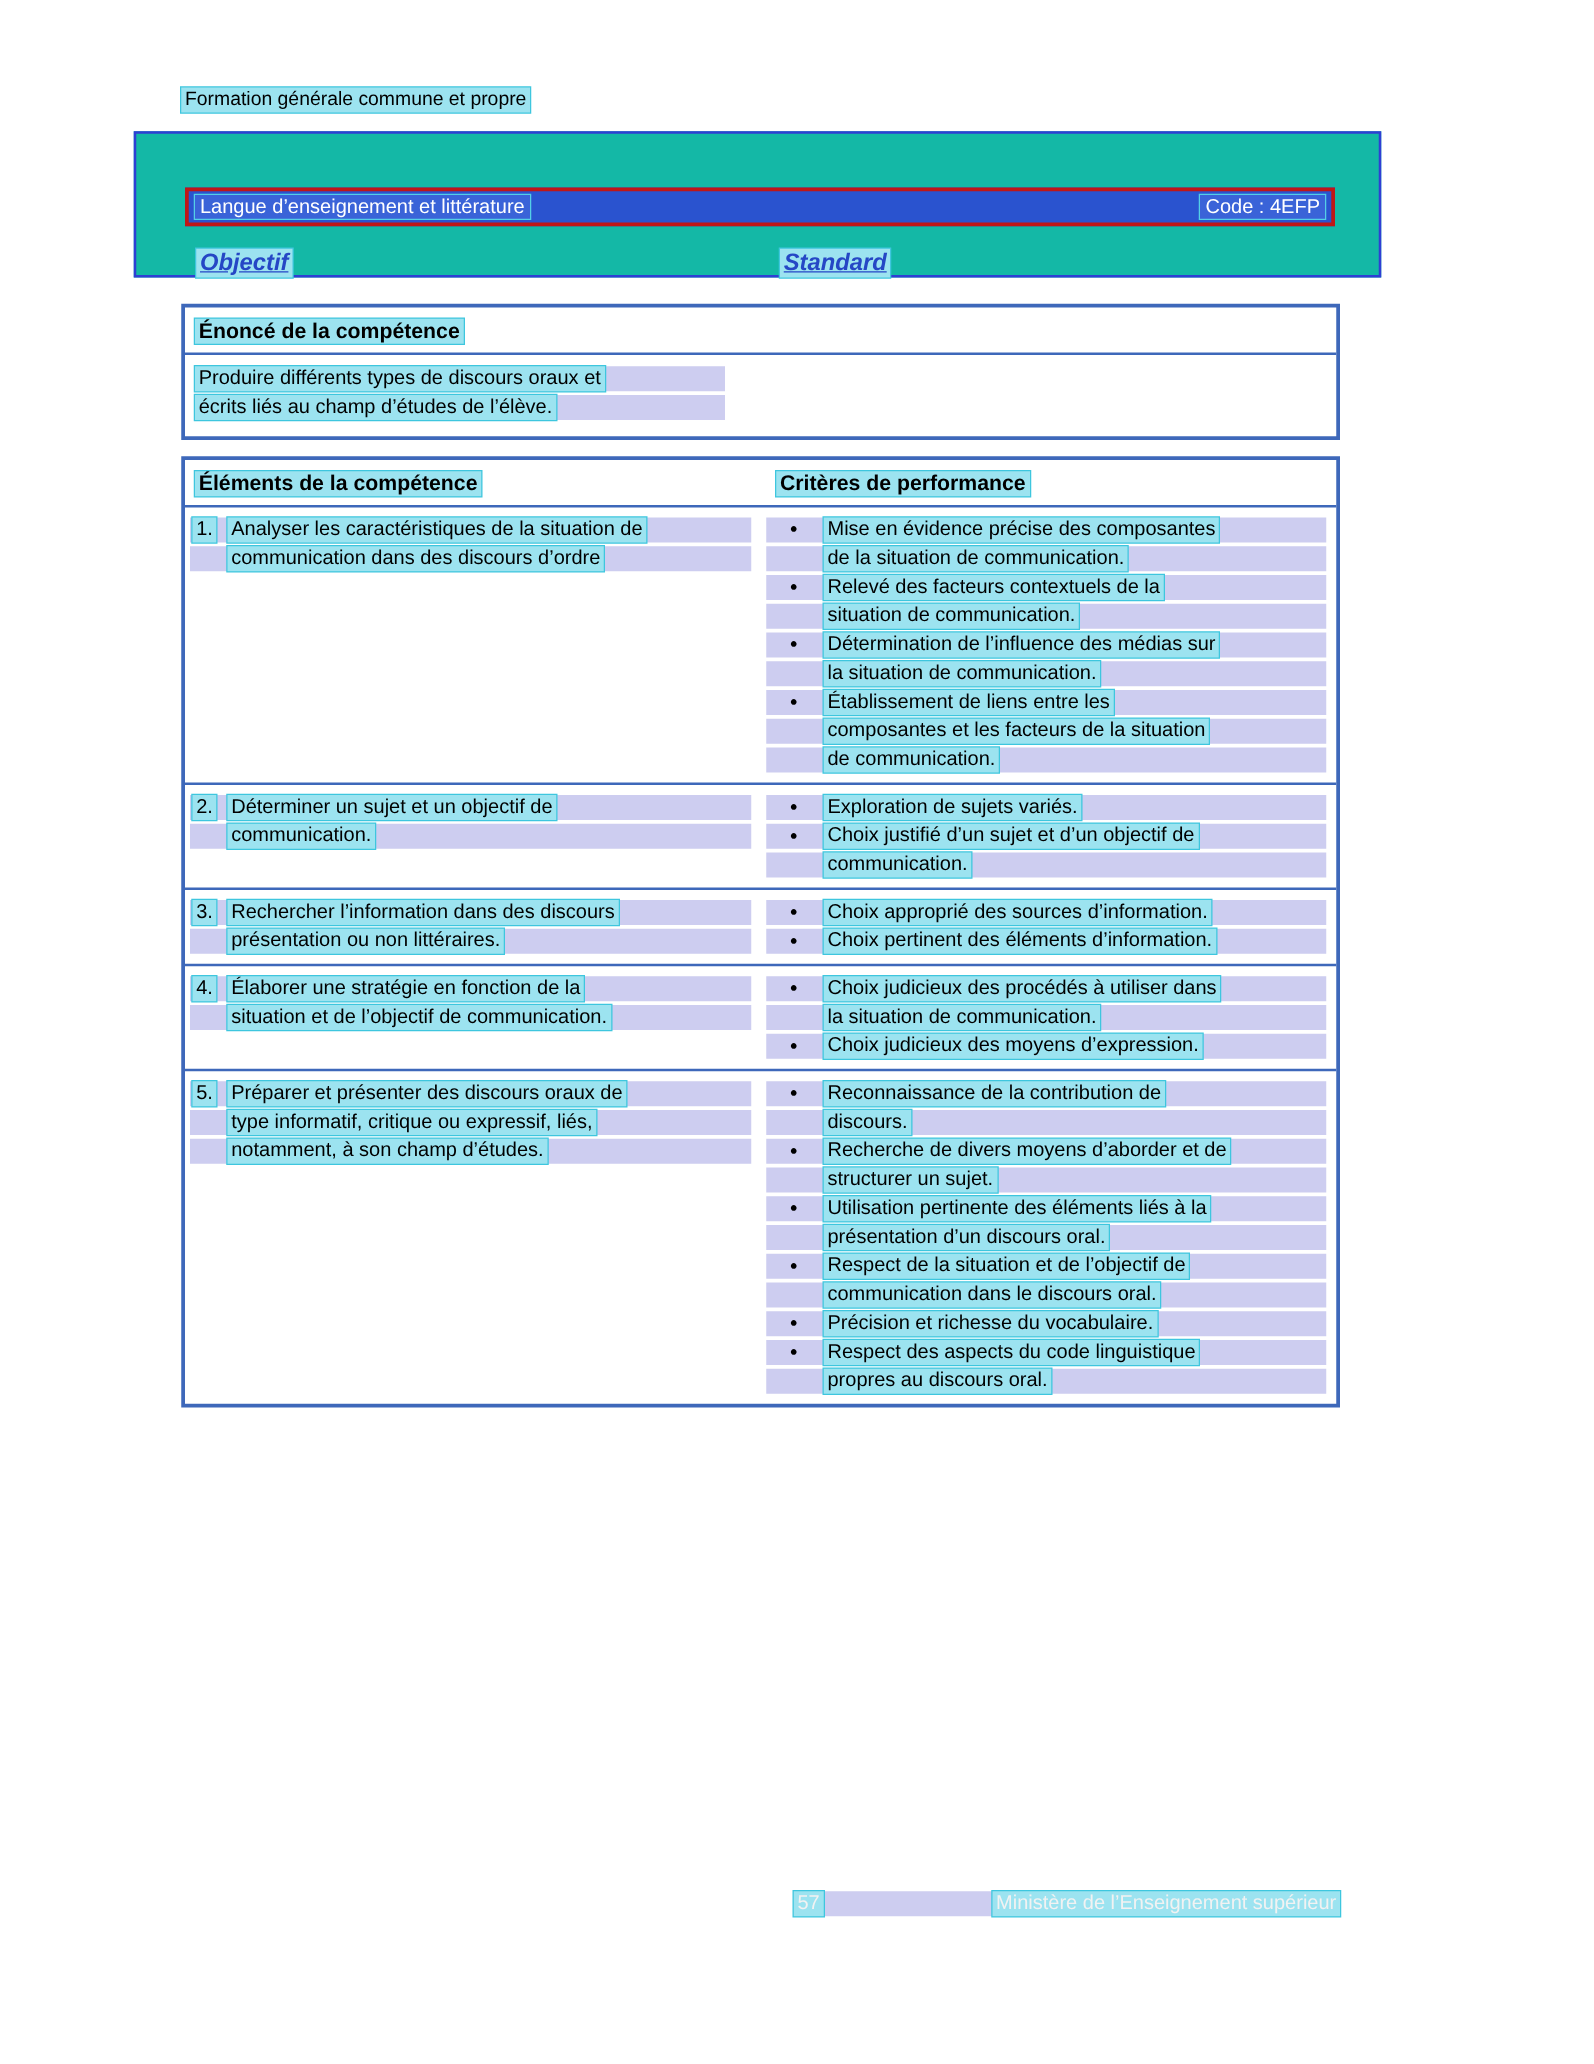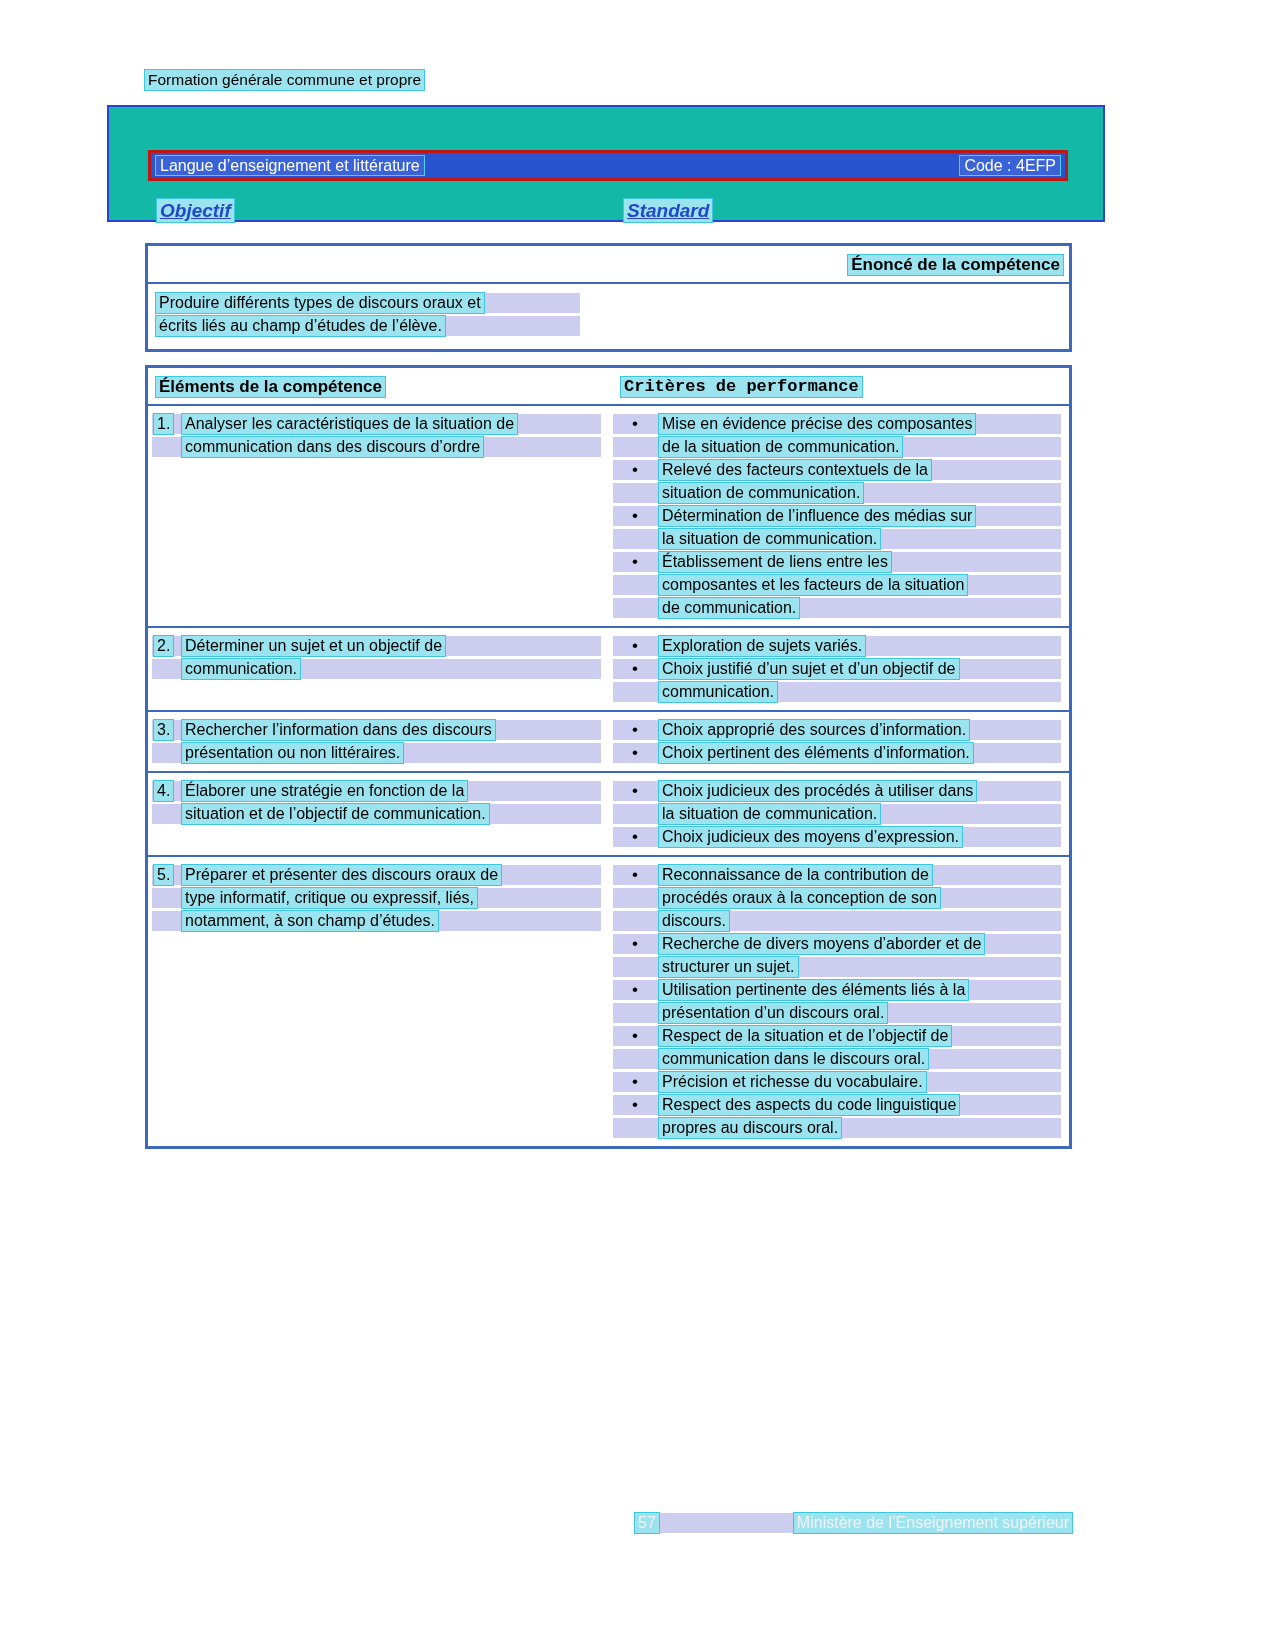--- a/index.html
+++ b/index.html
@@ -60,32 +60,32 @@
   .std-label { position: absolute; left: 515px; top: 92px; }
   .lbl {
     font-weight: bold; font-style: italic; text-decoration: underline;
     color: #2547c5; font-size: 19px; height: 23px; line-height: 23px;
   }
 
   .enonce-box {
     position: absolute; left: 145px; top: 243px; width: 927px;
     border: 3px solid #3e68ba; background: #fff;
   }
-  .box-head { padding: 9px 6px 7px 8px; border-bottom: 2px solid #3e68ba; text-align: right; }
+  .box-head { padding: 9px 20px 7px 8px; border-bottom: 2px solid #3e68ba; }
   .head-hl { font-weight: bold; font-size: 17px; }
   .enonce-body { padding: 9px 8px 10px 8px; }
   .enonce-body .line { width: 424px; }
 
   .table-box {
     position: absolute; left: 145px; top: 365px; width: 927px;
     border: 3px solid #3e68ba; background: #fff;
   }
   .thead { display: flex; padding: 9px 0 7px 0; border-bottom: 2px solid #3e68ba; }
   .th-el { width: 465px; padding-left: 8px; }
-  .th-crit { padding-left: 8px; font-family: Liberation Mono, monospace; }
+  .th-crit { padding-left: 8px; }
 
   .row { display: flex; padding: 8px 0 5px 0; }
   .row + .row { border-top: 2px solid #3e68ba; }
   .col-el { width: 465px; }
   .col-el .line { margin-left: 4px; margin-right: 12px; position: relative; padding-left: 30px; }
   .num { position: absolute; left: 2px; top: 0; }
   .col-crit { flex: 1; }
   .col-crit .line { margin-right: 8px; position: relative; padding-left: 46px; }
   .dot {
     position: absolute; left: 13px; top: 0;
@@ -297,23 +297,20 @@
           <span class="hl">notamment, à son champ d’études.</span>
         </div>
       </div>
       <div class="col-crit">
         <div class="crit-item">
           <div class="line">
             <span class="dot">•</span>
             <span class="hl">Reconnaissance de la contribution de</span>
           </div>
           <div class="line">
-            <span class="hl">procédés oraux à la conception de son</span>
-          </div>
-          <div class="line">
             <span class="hl">discours.</span>
           </div>
         </div>
         <div class="crit-item">
           <div class="line">
             <span class="dot">•</span>
             <span class="hl">Recherche de divers moyens d’aborder et de</span>
           </div>
           <div class="line">
             <span class="hl">structurer un sujet.</span>

